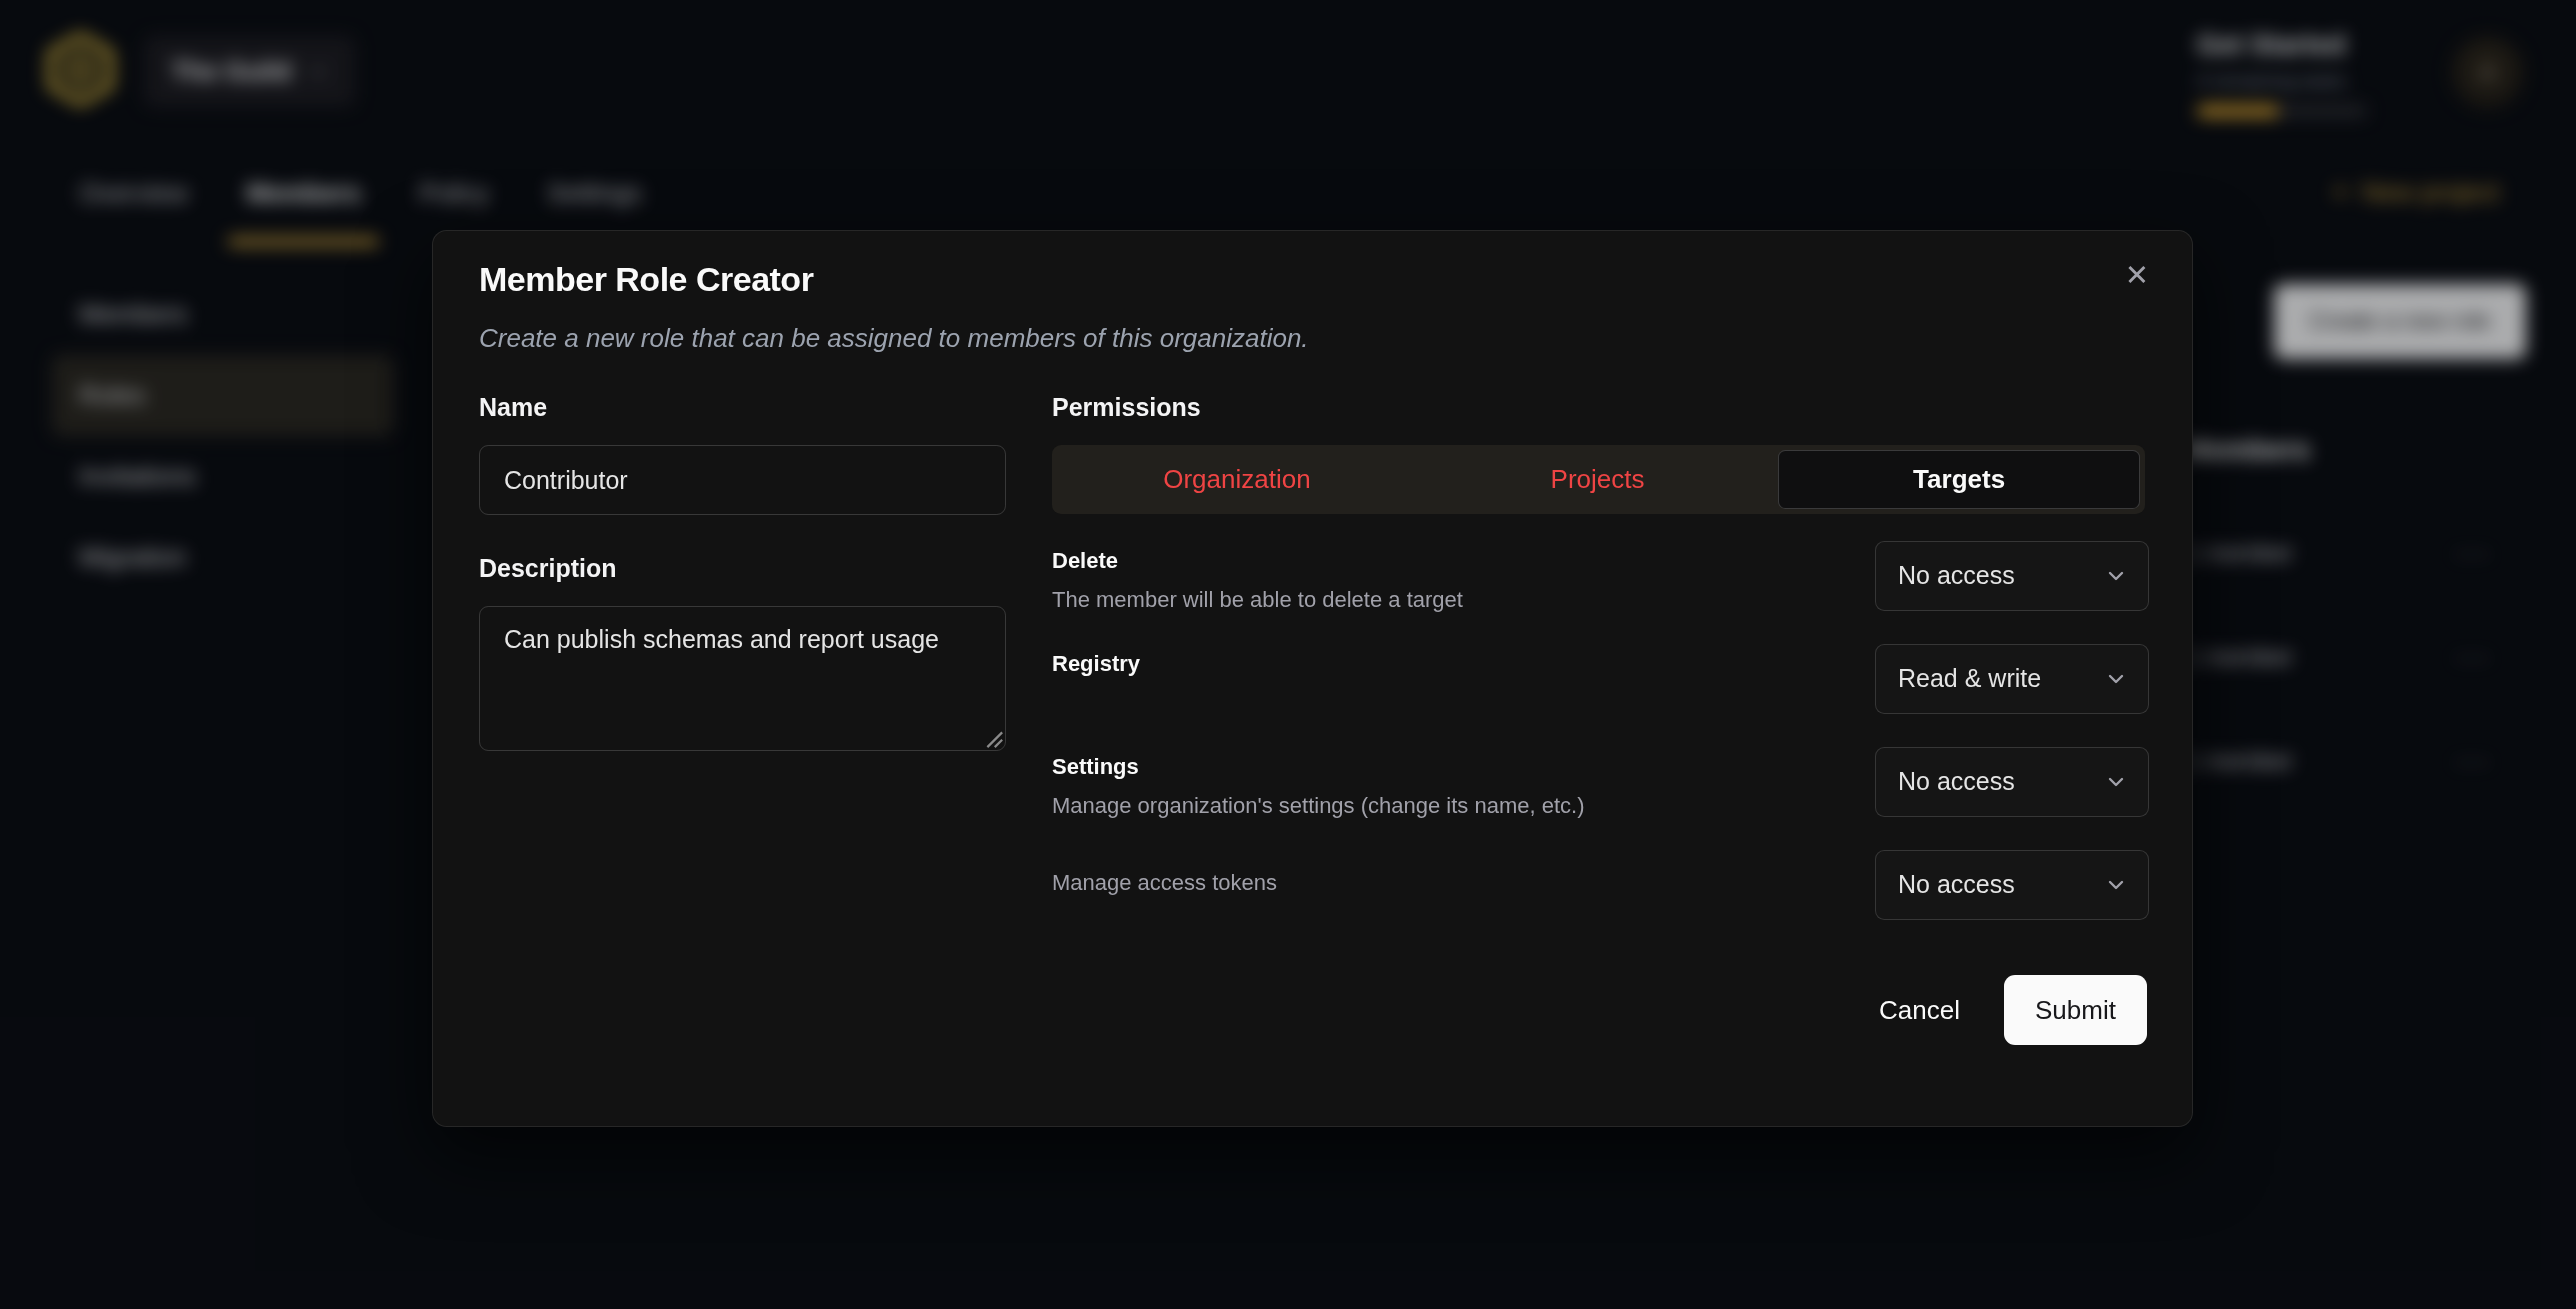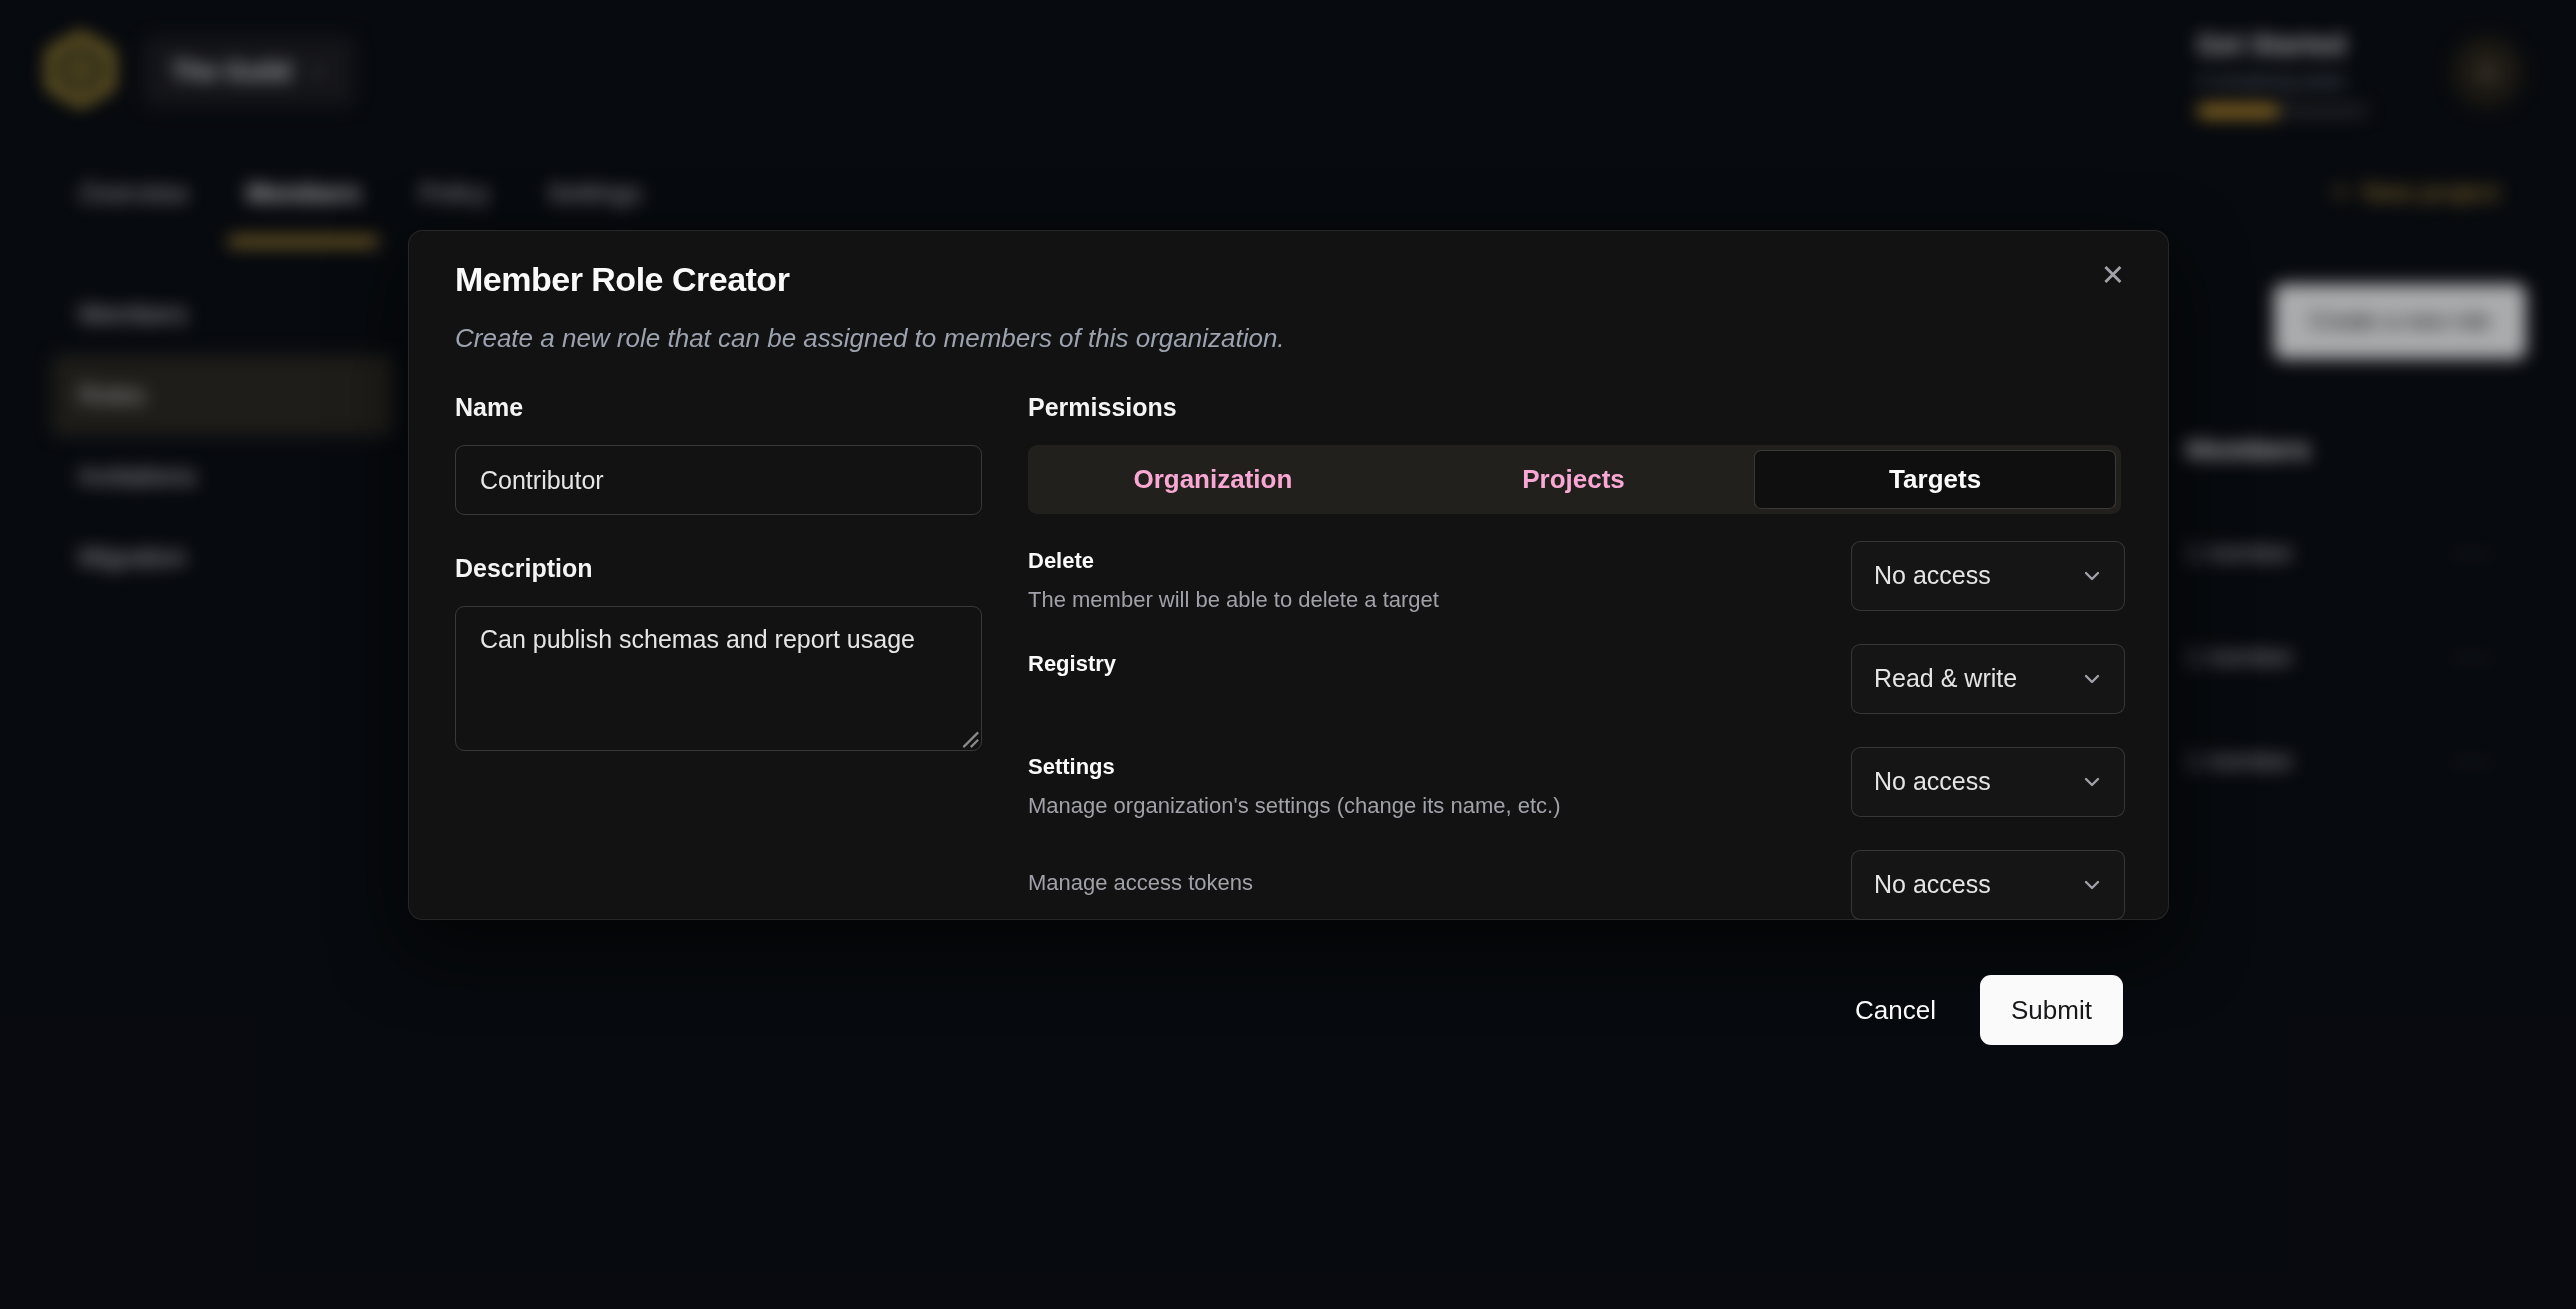--- a/index.html
+++ b/index.html
@@ -49,21 +49,21 @@
   .members-heading { position:absolute; left:2185px; top:433px; font-size:28.5px; font-weight:700; color:#fafafa; }
   .members-list { position:absolute; left:2185px; top:500px; width:358px; }
   .member-row { height:104px; display:flex; align-items:center; justify-content:space-between;
             border-top:0.9px solid rgba(255,255,255,0.08); }
   .member-row .lbl { font-size:24px; color:#d4d4d8; }
   .member-row .dots { font-size:29px; color:#a1a1aa; letter-spacing:2.8px; padding-right:51px; }
 
   
   .overlay { position:absolute; inset:0; background:rgba(3,6,10,0.30); }
 
-  .modal { position:absolute; left:408px; top:230px; width:1761px; height:690px;
+  .modal { position:absolute; left:432px; top:230px; width:1761px; height:897px;
            background:#121212; border:0.9px solid rgba(255,255,255,0.09); border-radius:14.7px;
            box-shadow:0 27.5px 73px rgba(0,0,0,0.65); }
   .m-title { position:absolute; left:46px; top:29px; font-size:34px; font-weight:700; color:#fafafa;
              letter-spacing:-0.5px; }
   .m-sub { position:absolute; left:46px; top:92px; font-size:26px; color:#9ca3af;font-style:italic; }
   .m-close { position:absolute; right:33px; top:22px; width:44px; height:44px; border:none; background:none;
              color:#a1a1aa; font-size:29px; line-height:44px; text-align:center; cursor:default;
              font-family:"DejaVu Sans", sans-serif; }
 
   .field-label { position:absolute; font-size:25px; font-weight:600; color:#f4f4f5; }
@@ -73,21 +73,21 @@
             font-family:"Liberation Sans", sans-serif; }
   .desc-box { position:absolute; left:46px; top:375px; width:527px; height:145px;
             background:transparent; border:0.9px solid rgba(255,255,255,0.16); border-radius:9.2px;
             color:#e5e5e5; font-size:25px; padding:16px 24px; outline:none; resize:none;
             font-family:Liberation Sans, sans-serif; line-height:1.35; }
   .resize-handle { position:absolute; left:547px; top:494px; pointer-events:none; }
 
   .tab-list { position:absolute; left:619px; top:214px; width:1093px; height:69px;
             background:#22201c; border-radius:9.2px; display:flex; padding:4.6px; }
   .p-tab { flex:1; display:flex; align-items:center; justify-content:center;
-            font-size:26px; font-weight:700; color:#f9a8d4; border-radius:7.3px; }
+            font-size:26px; font-weight:400; color:#ef4444; border-radius:7.3px; }
   .p-tab.active { background:#0f0f10; border:0.9px solid rgba(255,255,255,0.18); color:#fafafa; font-weight:600; }
 
   .perm-row { position:absolute; left:619px; width:1097px; }
   .perm-title { font-size:22px; font-weight:700; color:#fafafa; }
   .perm-desc { margin-top:13px; font-size:22px; color:#a1a1aa; }
   .perm-select { position:absolute; right:0; width:274px; height:70px; border-radius:9.2px;
             border:0.9px solid rgba(255,255,255,0.14); background:#151515; display:flex;
             align-items:center; justify-content:space-between; padding:0 20px 0 22px; }
   .perm-select .val { font-size:25px; color:#e5e5e5; }
 

